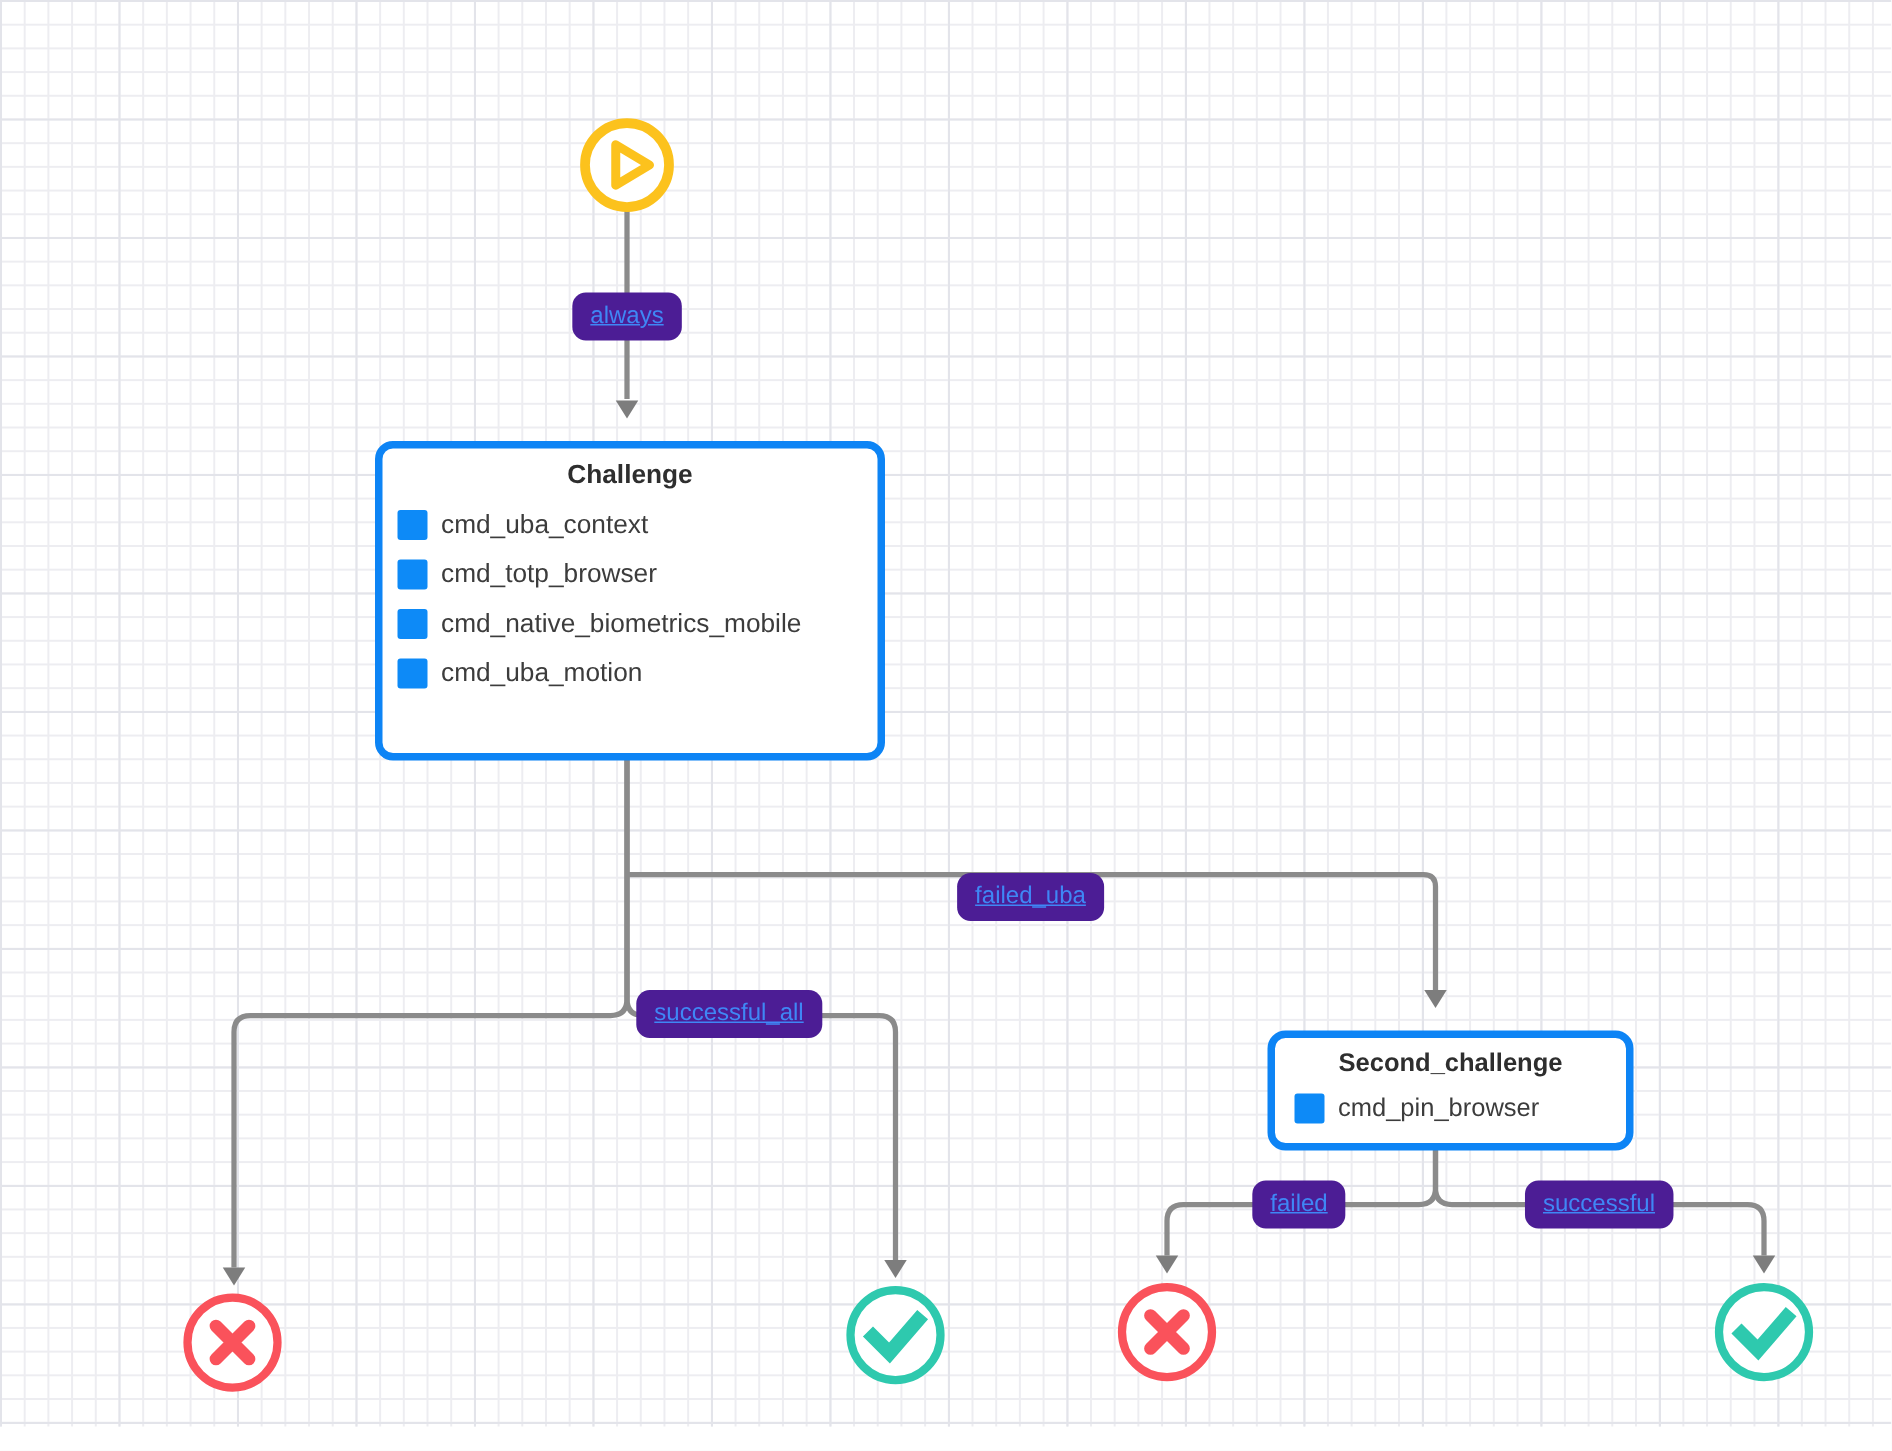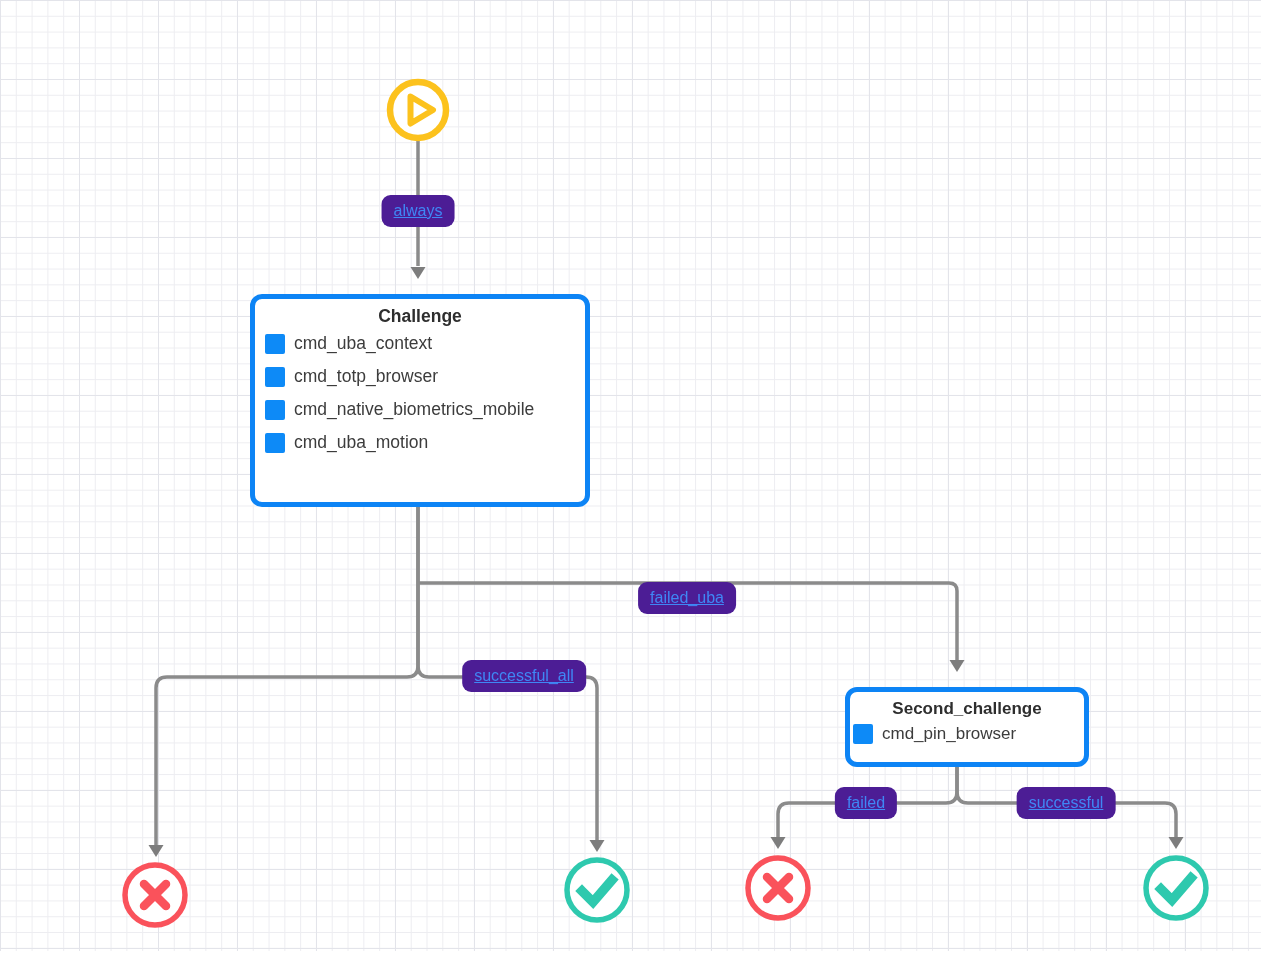--- a/index.html
+++ b/index.html
@@ -22,21 +22,21 @@
 
   .node-box{
     position:absolute;z-index:2;box-sizing:border-box;
     background:#ffffff;border:5px solid #0d84f5;border-radius:12px;margin-top:13px;
   }
   .node-box .title{
     text-align:center;font-weight:bold;font-size:17.5px;color:#2e2e2e;
     padding-top:7px;line-height:1.2;
   }
   .cmd-row{
-    display:flex;align-items:center;gap:9px;height:33px;
+    display:flex;align-items:flex-end;gap:9px;height:33px;
     font-size:17.5px;color:#3c3c3c;padding-left:10px;white-space:nowrap;
   }
   .cmd-sq{width:20px;height:20px;background:#0d8af7;border-radius:2px;flex:none;}
 
   .edge-label{
     position:absolute;z-index:3;transform:translate(-50%,-50%);
     background:#4c1d95;color:#3f87f5;font-size:16px;line-height:1;
     padding:8px 12px;border-radius:9px;white-space:nowrap;text-decoration:underline;
   }
   .icon-node{position:absolute;z-index:2;width:72px;height:72px;}
@@ -87,29 +87,29 @@
       <span>cmd_native_biometrics_mobile</span>
     </div>
     <div class="cmd-row">
       <span class="cmd-sq"></span>
       <span>cmd_uba_motion</span>
     </div>
   </div>
 
   <div class="node-box" style="left:845px;top:674px;width:244px;height:80px;">
     <div class="title" style="font-size:17px;">Second_challenge</div>
-    <div class="cmd-row" style="height:30px;padding-left:3px;font-size:17px;">
+    <div class="cmd-row" style="height:30px;padding-left:13px;font-size:17px;">
       <span class="cmd-sq"></span>
       <span>cmd_pin_browser</span>
     </div>
   </div>
 
   <div class="edge-label" style="left:418px;top:211px;">always</div>
   <div class="edge-label" style="left:687px;top:582px;margin-top:16px;">failed_uba</div>
-  <div class="edge-label" style="left:524px;top:676px;">successful_all</div>
+  <div class="edge-label" style="left:486px;top:676px;">successful_all</div>
   <div class="edge-label" style="left:866px;top:803px;">failed</div>
   <div class="edge-label" style="left:1066px;top:803px;">successful</div>
 
   <svg class="icon-node" style="left:119px;top:859px;" viewBox="0 0 72 72">
     <circle cx="36" cy="36" r="30" fill="#ffffff" stroke="#fa525b" stroke-width="5.5"></circle>
     <path d="M25 25 L47 47 M47 25 L25 47" stroke="#fa525b" stroke-width="8.5" stroke-linecap="round" fill="none"></path>
   </svg>
 
   <svg class="icon-node" style="left:561px;top:854px;" viewBox="0 0 72 72">
     <circle cx="36" cy="36" r="30" fill="#ffffff" stroke="#2ec9ae" stroke-width="5.5"></circle>

